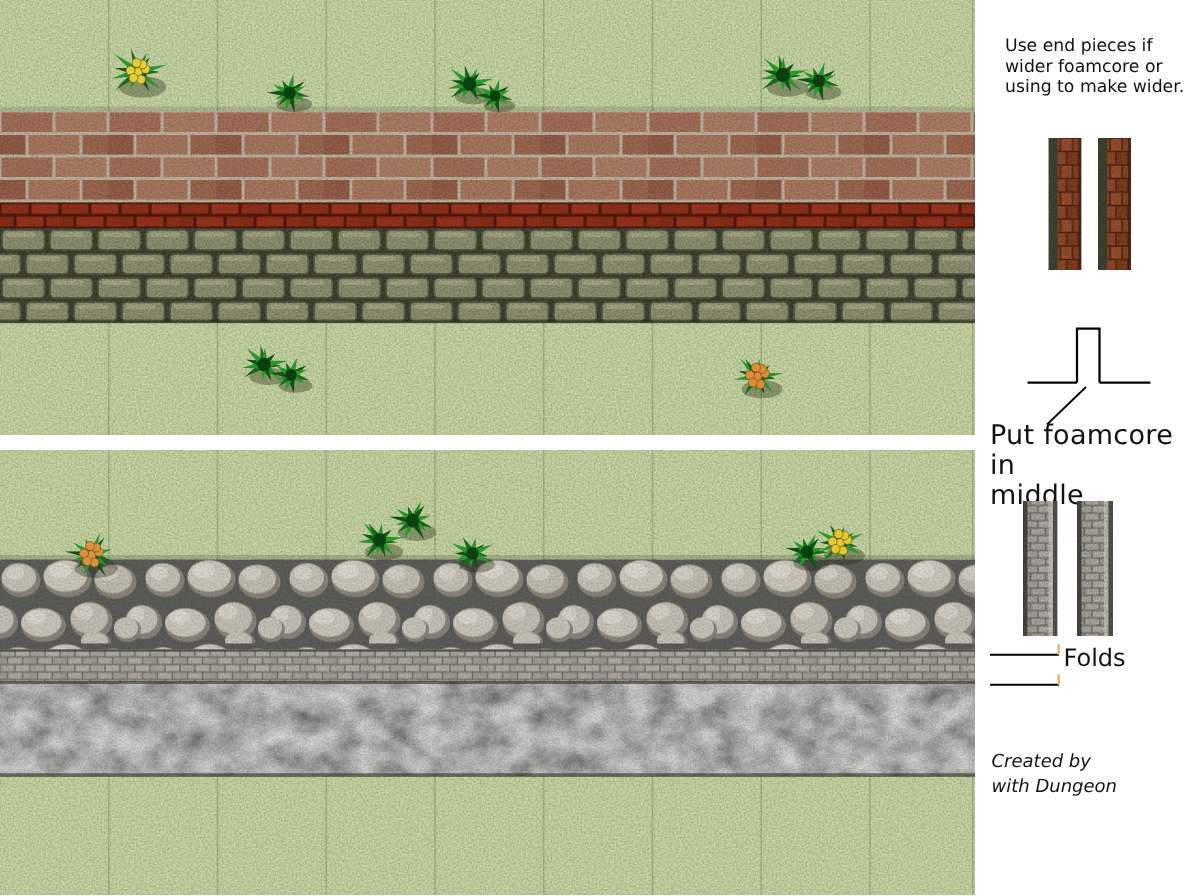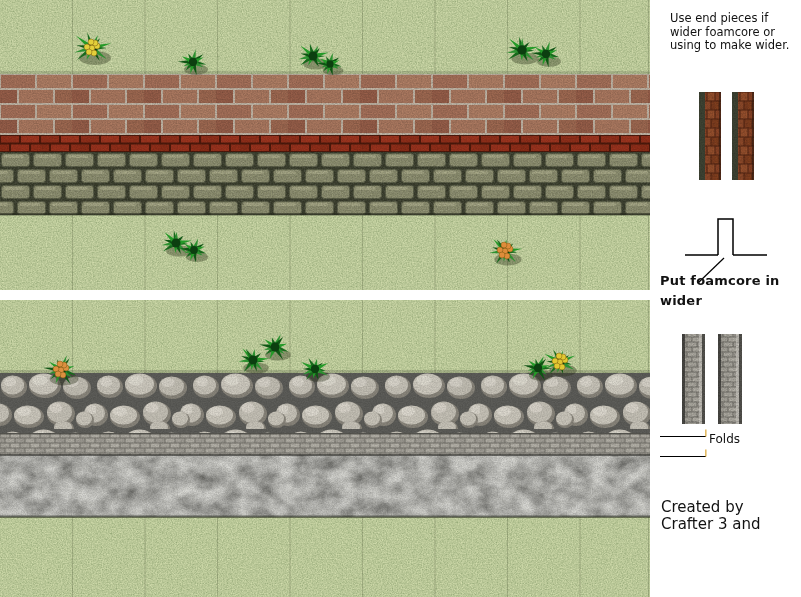--- a/index.html
+++ b/index.html
@@ -3,25 +3,25 @@
 <meta charset="utf-8">
 <style>
   html,body{margin:0;padding:0;background:#ffffff;}
   .canvas{position:relative;width:801px;height:597px;background:#ffffff;overflow:hidden;
           font-family:"DejaVu Sans",sans-serif;color:#121212;}
   .abs{position:absolute;}
   .strip{position:absolute;left:0;display:block;}
   #strip-top{top:0;}
   #strip-bottom{top:300px;}
   #bush-overlay{position:absolute;left:0;top:0;pointer-events:none;}
-  .note{left:670px;top:12px;width:132px;font-size:11.5px;line-height:13.6px;}
-  .foamcore-label{left:660px;top:271px;width:142px;font-size:13px;line-height:20px;
-                  font-weight:700;letter-spacing:.2px;}
-  .folds{left:709px;top:432px;font-size:12px;line-height:14px;}
-  .credit{left:661px;top:499px;width:135px;font-size:15px;line-height:16.6px;}
+  .note{left:670px;top:24px;width:132px;font-size:11.5px;line-height:13.6px;}
+  .foamcore-label{left:660px;top:281px;width:142px;font-size:18px;line-height:20px;
+                  font-weight:400;letter-spacing:.2px;}
+  .folds{left:709px;top:432px;font-size:16px;line-height:14px;}
+  .credit{left:661px;top:499px;width:135px;font-size:12px;line-height:16.6px;font-style:italic;}
   svg{display:block;}
 </style>
 </head>
 <body>
 
 <div class="canvas">
 
   <svg width="0" height="0" style="position:absolute" aria-hidden="true">
     <defs>
       <filter id="grassTex" x="0%" y="0%" width="100%" height="100%">
@@ -469,21 +469,21 @@
   <svg class="abs" style="left:680px;top:212px" width="120" height="76">
     <g stroke="#000000" stroke-width="1.5" fill="none">
       <path d="M5 43 H38 M53 43 H87"></path>
       <path d="M38 43 V7 H53 V43"></path>
       <line x1="44" y1="46" x2="18" y2="71" stroke-width="1.2"></line>
     </g>
   </svg>
 
   <div class="abs foamcore-label">
     <div>Put foamcore in</div>
-    <div>wider</div>
+    <div>middle</div>
   </div>
 
   <svg class="abs" style="left:682px;top:334px" width="23" height="90">
     <rect width="23" height="90" fill="url(#pat-gravel)"></rect>
     <rect width="3" height="90" fill="#4a4945"></rect>
     <rect x="17" width="3" height="90" fill="#d5d3cc" opacity="0.7"></rect>
     <rect x="20" width="3" height="90" fill="#55544f"></rect>
     <rect width="23" height="90" filter="url(#speckle)" opacity="0.45"></rect>
   </svg>
   <svg class="abs" style="left:718px;top:334px" width="24" height="90">
@@ -497,16 +497,16 @@
   <svg class="abs" style="left:658px;top:428px" width="64" height="32">
     <line x1="2" y1="8.5" x2="48" y2="8.5" stroke="#000000" stroke-width="1.2"></line>
     <rect x="47" y="1.5" width="1.6" height="7" fill="#e4bb63"></rect>
     <line x1="2" y1="28.5" x2="48" y2="28.5" stroke="#000000" stroke-width="1.2"></line>
     <rect x="47" y="21.5" width="1.6" height="7" fill="#e4bb63"></rect>
   </svg>
   <div class="abs folds">Folds</div>
 
   <div class="abs credit">
     <div>Created by</div>
-    <div>Crafter 3 and</div>
+    <div>with Dungeon</div>
   </div>
 
 </div>
 
 </body></html>

